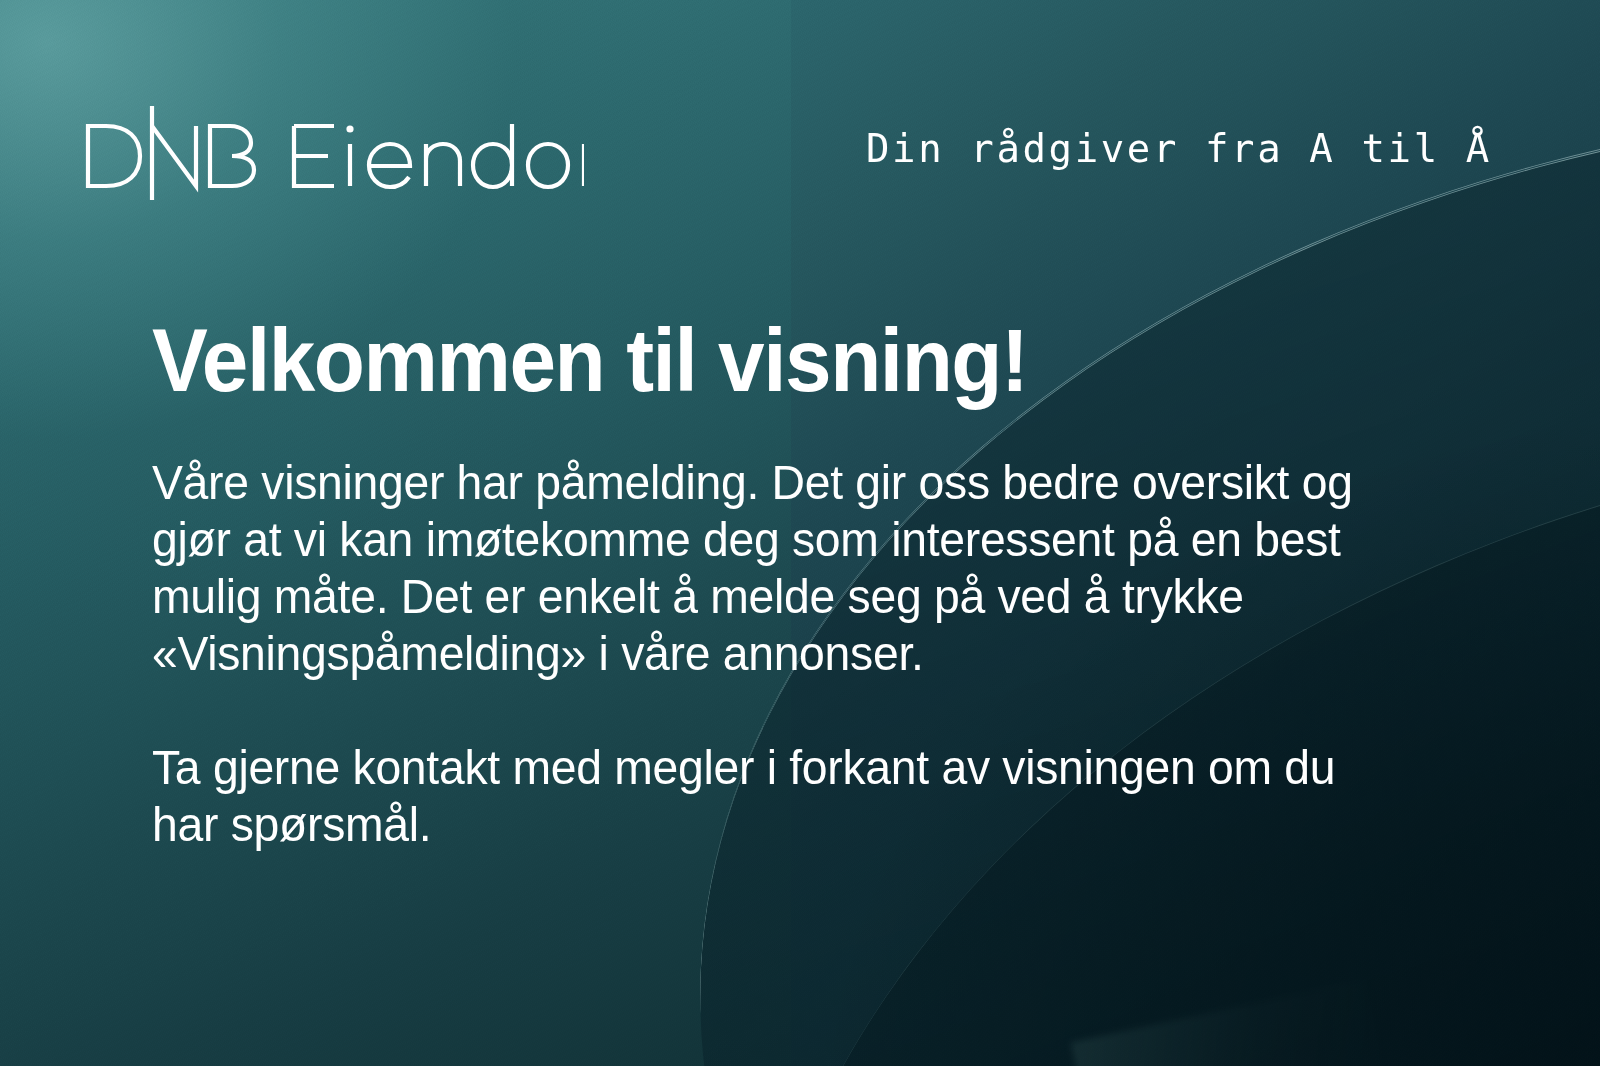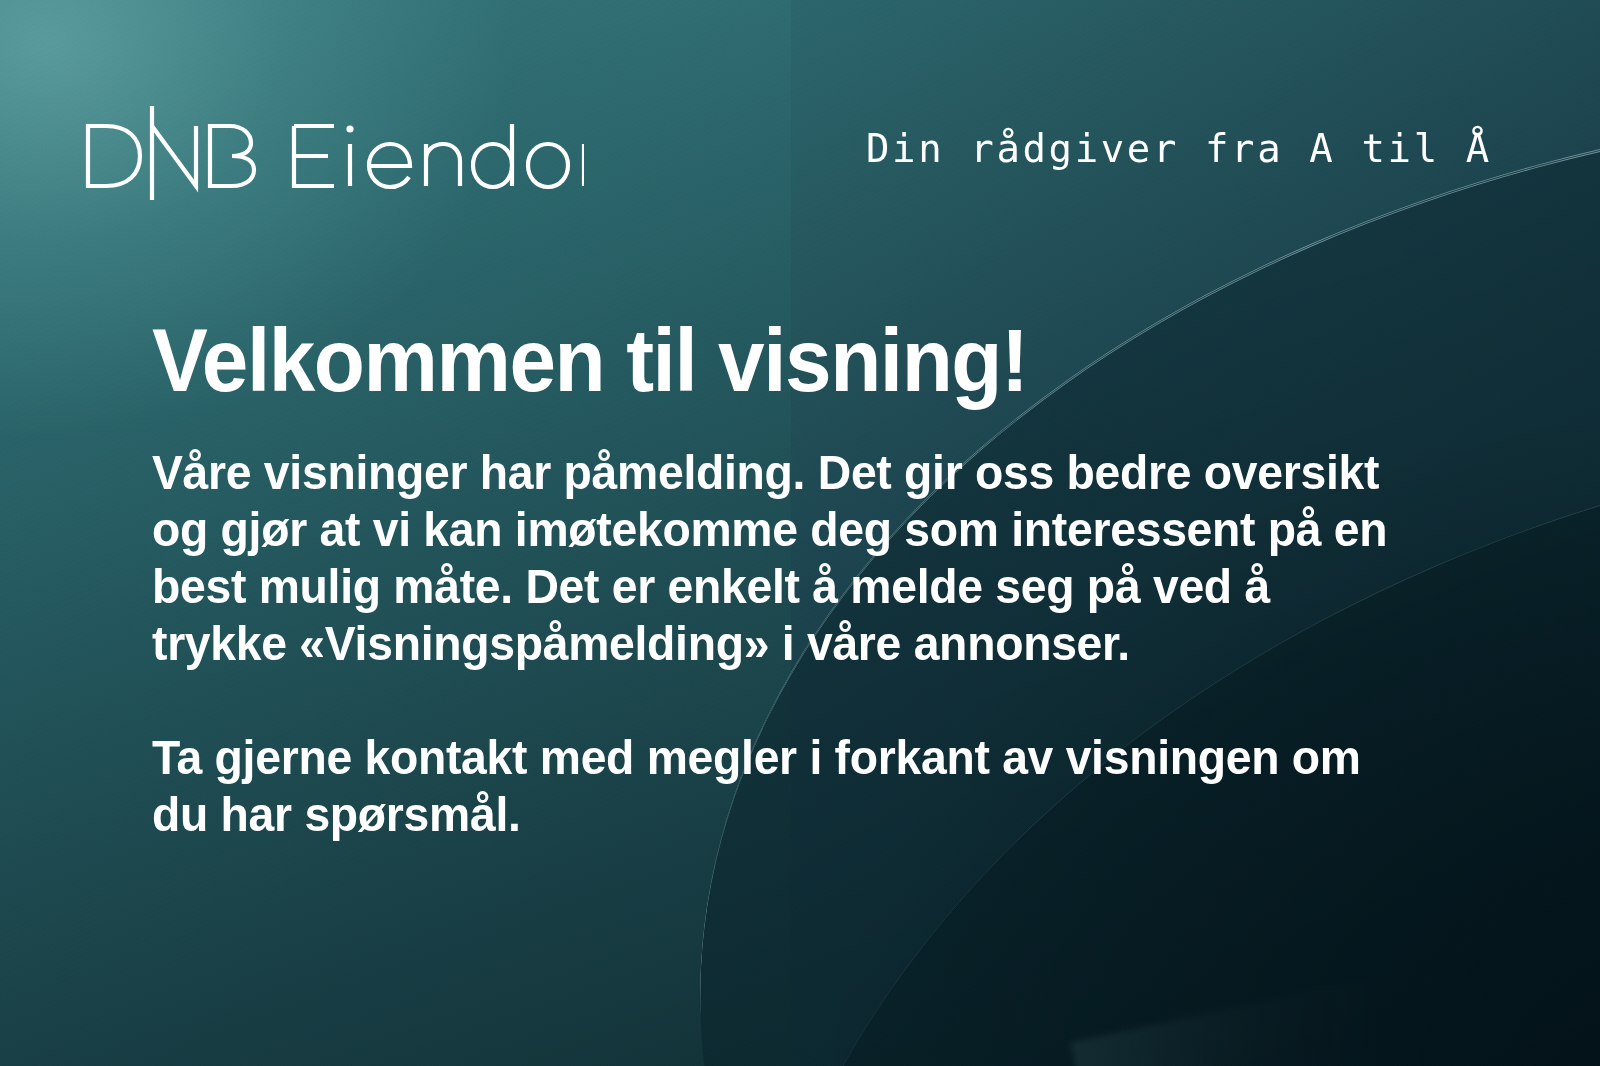--- a/index.html
+++ b/index.html
@@ -200,26 +200,26 @@
     line-height: 1.0;
     white-space: nowrap;
     transform: scaleX(0.94);
     transform-origin: left center;
   }
 
   
   .body-copy {
     position: absolute;
     left: 152px;
-    top: 444px;
+    top: 454px;
     width: 1290px;
     color: #ffffff;
     font-family: "Liberation Sans", sans-serif;
     font-size: 48px;
-    font-weight: 700;
+    font-weight: 400;
     line-height: 57px;
     letter-spacing: -0.3px;
   }
 
   .body-copy p {
     margin: 0;
     transform: scaleX(0.965);
     transform-origin: left top;
   }
 

